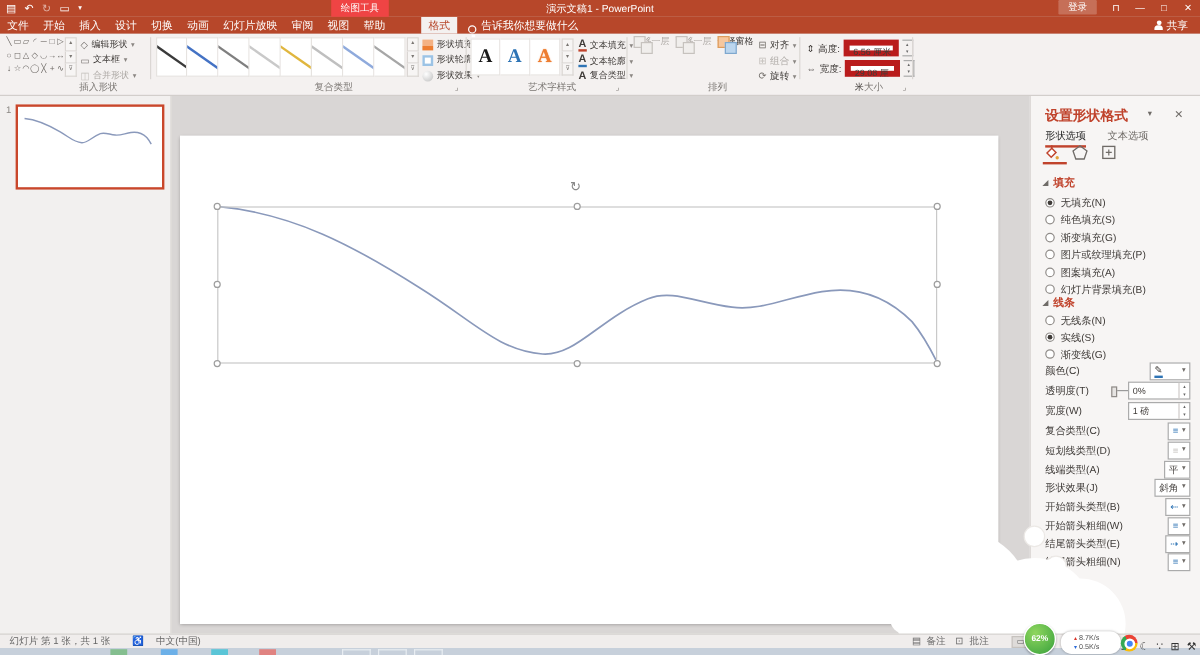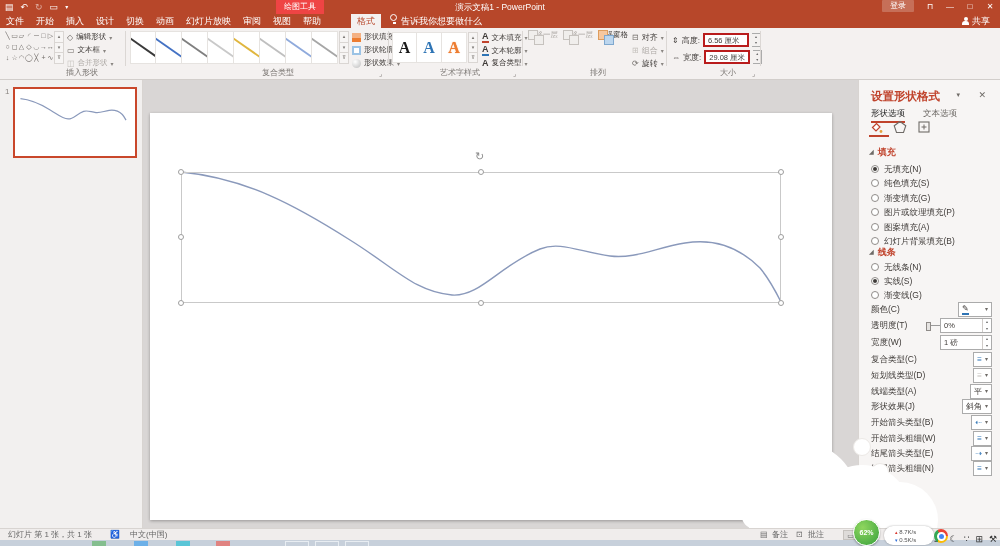--- a/index.html
+++ b/index.html
@@ -18,21 +18,21 @@
   .winctl{position:absolute;right:0;top:0;height:14px;display:flex;}
   .signin{height:12px;line-height:12px;padding:0 8px;margin-right:6px;background:rgba(255,255,255,.22);
           border-radius:1px;font-size:8px;color:#fff}
   .wbtn{width:20px;text-align:center;font-size:8px;line-height:14px;color:#fff}
 
   
   .tabrow{position:absolute;top:14px;left:0;right:0;height:14px;background:#B7472A;display:flex;
           align-items:stretch;color:#fff;font-size:9px;z-index:39}
   .tab{padding:0 6px;line-height:14px;white-space:nowrap}
   .tab.active{background:#F4F1F0;color:#B7472A;margin-left:24px}
-  .tellme{display:flex;align-items:flex-start;gap:4px;margin-left:9px;line-height:14px}
+  .tellme{display:flex;align-items:flex-end;gap:4px;margin-left:9px;line-height:14px}
   .bulb{width:7px;height:7px;border:1px solid #fff;border-radius:50%;position:relative;top:0}
   .bulb::after{content:"";position:absolute;left:2px;top:7px;width:3px;height:2px;background:#fff}
   .share{margin-left:auto;display:flex;align-items:center;gap:3px;padding-right:10px;line-height:14px}
   .person{width:7px;height:8px;position:relative}
   .person::before{content:"";position:absolute;left:2px;top:0;width:4px;height:4px;border-radius:50%;background:#fff}
   .person::after{content:"";position:absolute;left:0;top:4px;width:7px;height:4px;border-radius:3px 3px 0 0;background:#fff}
 
   
   .ribbon{position:absolute;top:28px;left:0;right:0;height:52px;background:#F4F1F0;border-bottom:1px solid #D2CECB;z-index:38}
   .vdiv{position:absolute;top:3px;bottom:13px;width:1px;background:#DBD7D4}
@@ -72,21 +72,21 @@
   .abig .two{position:relative;width:18px;height:17px;margin:3px auto 1px}
   .abig .two b{position:absolute;width:10px;height:10px;border:1px solid #9A9A9A;background:#E9E7E5}
   .abig .two b:first-child{left:0;top:0}
   .abig .two b:last-child{left:6px;top:5px}
   .abig.disabled{color:#ADA9A5}
   .abig.disabled .two b{border-color:#C6C2BE;background:#F0EEEC}
   .abig.sel .two b:first-child{background:#F6C79E;border-color:#DE9C5C}
   .abig.sel .two b:last-child{background:#BCD6EE;border-color:#7FA8CE}
 
   .srow{position:absolute;display:flex;align-items:center;gap:3px;font-size:8px;color:#3F3B38}
-  .numbox{width:46px;height:14px;background:#fff;border:2px solid #b91c1c;font-size:7.5px;line-height:12px;padding-left:3px}
+  .numbox{width:46px;height:14px;background:#fff;border:5px solid #b91c1c;font-size:7.5px;line-height:12px;padding-left:3px}
   .spin{width:9px;height:14px;border:1px solid #ABABAB;border-left:none;display:flex;flex-direction:column}
   .spin span{flex:1;font-size:4px;line-height:6px;text-align:center;color:#666}
 
   
   .thumbpanel{position:absolute;top:80px;left:0;width:143px;bottom:18px;background:#F2F0EF;border-right:1px solid #D8D4D1}
   .thumbnum{position:absolute;left:5px;top:7px;font-size:8px;color:#8A8682}
   .thumb{position:absolute;left:13px;top:7px;width:124px;height:71px;background:#fff;border:2px solid #C9472B}
 
   .canvas{position:absolute;top:80px;left:144px;width:714px;bottom:18px;background:#D9D6D5}
   .slide{position:absolute;left:6px;top:33px;width:682px;height:407px;background:#fff;box-shadow:0 1px 3px rgba(0,0,0,.3)}

